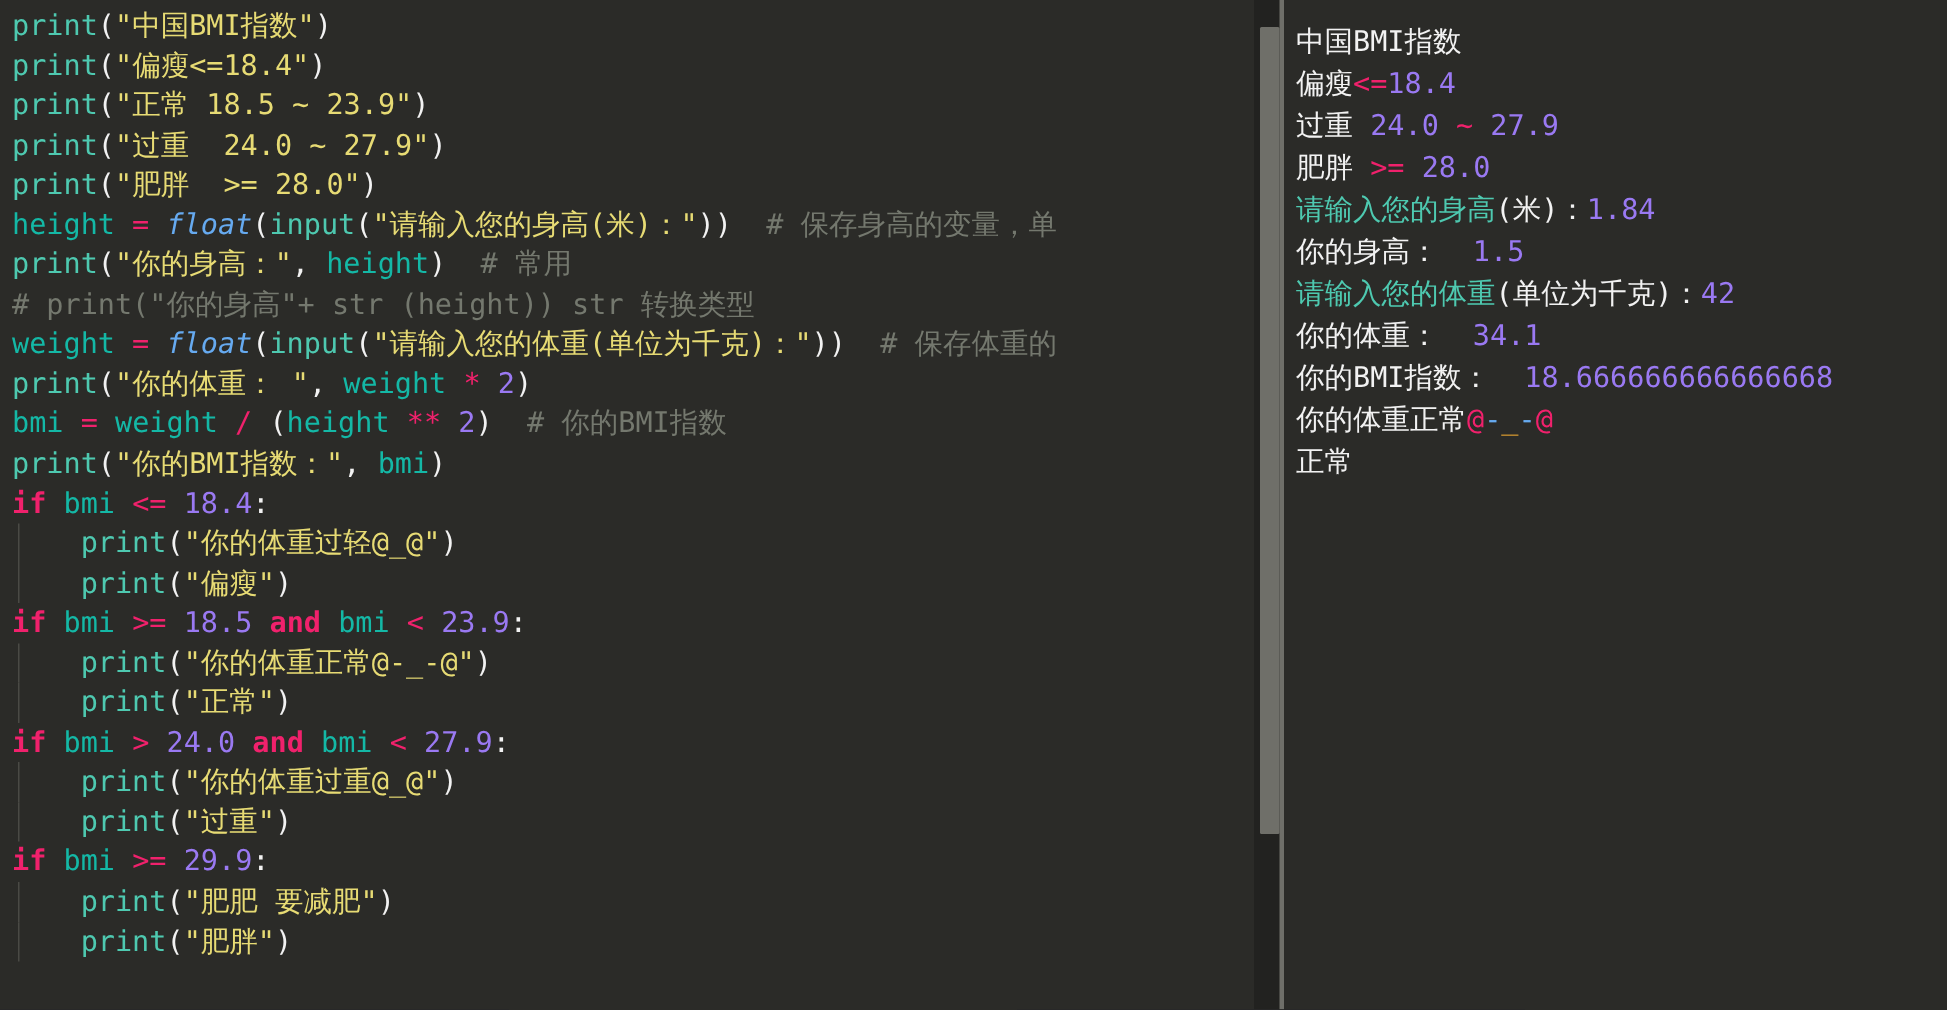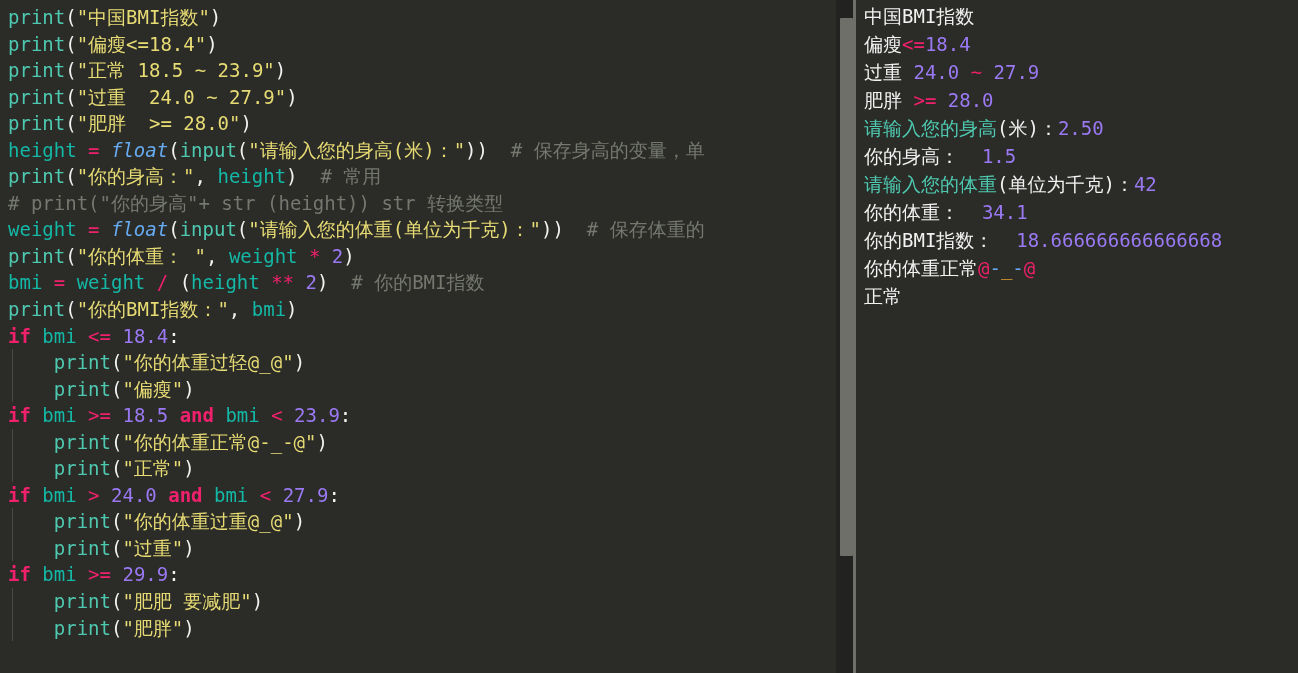--- a/index.html
+++ b/index.html
@@ -93,21 +93,21 @@
   #console-pane {
     position: absolute;
     left: 856px; top: 0;
     width: 442px;
     height: 673px;
     background: #2b2b28;
     overflow: hidden;
   }
   #console-lines {
     position: absolute;
-    left: 0; top: 0;
+    left: 0; top: 12px;
     width: 442px;
     padding-top: 2px;
     padding-left: 8px;
     box-sizing: border-box;
   }
   .ol {
     height: 28px;
     line-height: 28px;
     font-size: 19px;
     white-space: pre;
@@ -162,21 +162,21 @@
   </div>
 
   <div id="pane-divider"></div>
 
   <div id="console-pane">
     <div id="console-lines">
         <div class="ol"><span class="o-white">中国BMI指数</span></div>
         <div class="ol"><span class="o-white">偏瘦</span><span class="o-op">&lt;=</span><span class="o-num">18.4</span></div>
         <div class="ol"><span class="o-white">过重 </span><span class="o-num">24.0</span><span class="o-op"> ~ </span><span class="o-num">27.9</span></div>
         <div class="ol"><span class="o-white">肥胖 </span><span class="o-op">&gt;=</span><span class="o-num"> 28.0</span></div>
-        <div class="ol"><span class="o-prompt">请输入您的身高</span><span class="o-white">(米)：</span><span class="o-num">2.50</span></div>
+        <div class="ol"><span class="o-prompt">请输入您的身高</span><span class="o-white">(米)：</span><span class="o-num">1.84</span></div>
         <div class="ol"><span class="o-white">你的身高： </span><span class="o-num"> 1.5</span></div>
         <div class="ol"><span class="o-prompt">请输入您的体重</span><span class="o-white">(单位为千克)：</span><span class="o-num">42</span></div>
         <div class="ol"><span class="o-white">你的体重：  </span><span class="o-num">34.1</span></div>
         <div class="ol"><span class="o-white">你的BMI指数： </span><span class="o-num"> 18.666666666666668</span></div>
         <div class="ol"><span class="o-white">你的体重正常</span><span class="o-at">@</span><span class="o-dash">-</span><span class="o-und">_</span><span class="o-dash">-</span><span class="o-at">@</span></div>
         <div class="ol"><span class="o-white">正常</span></div>
         <div class="ol">&nbsp;</div>
       </div>
 
   </div>

